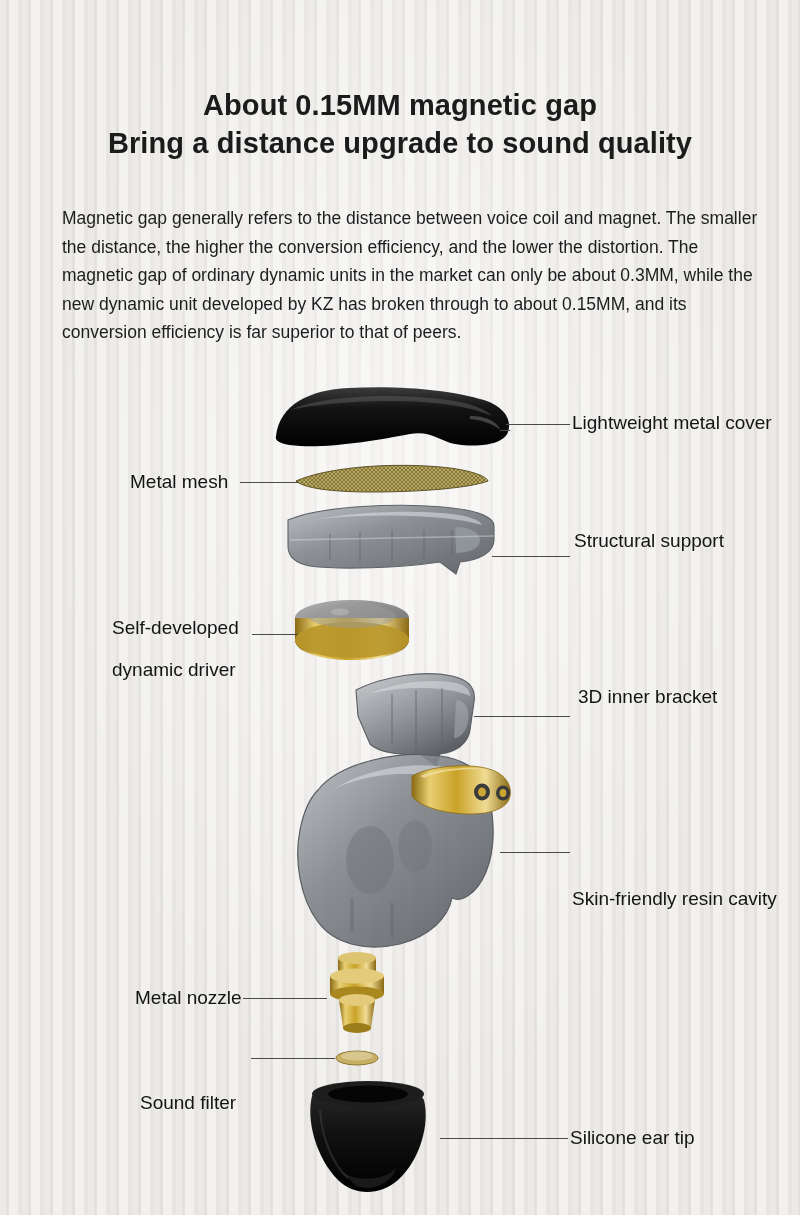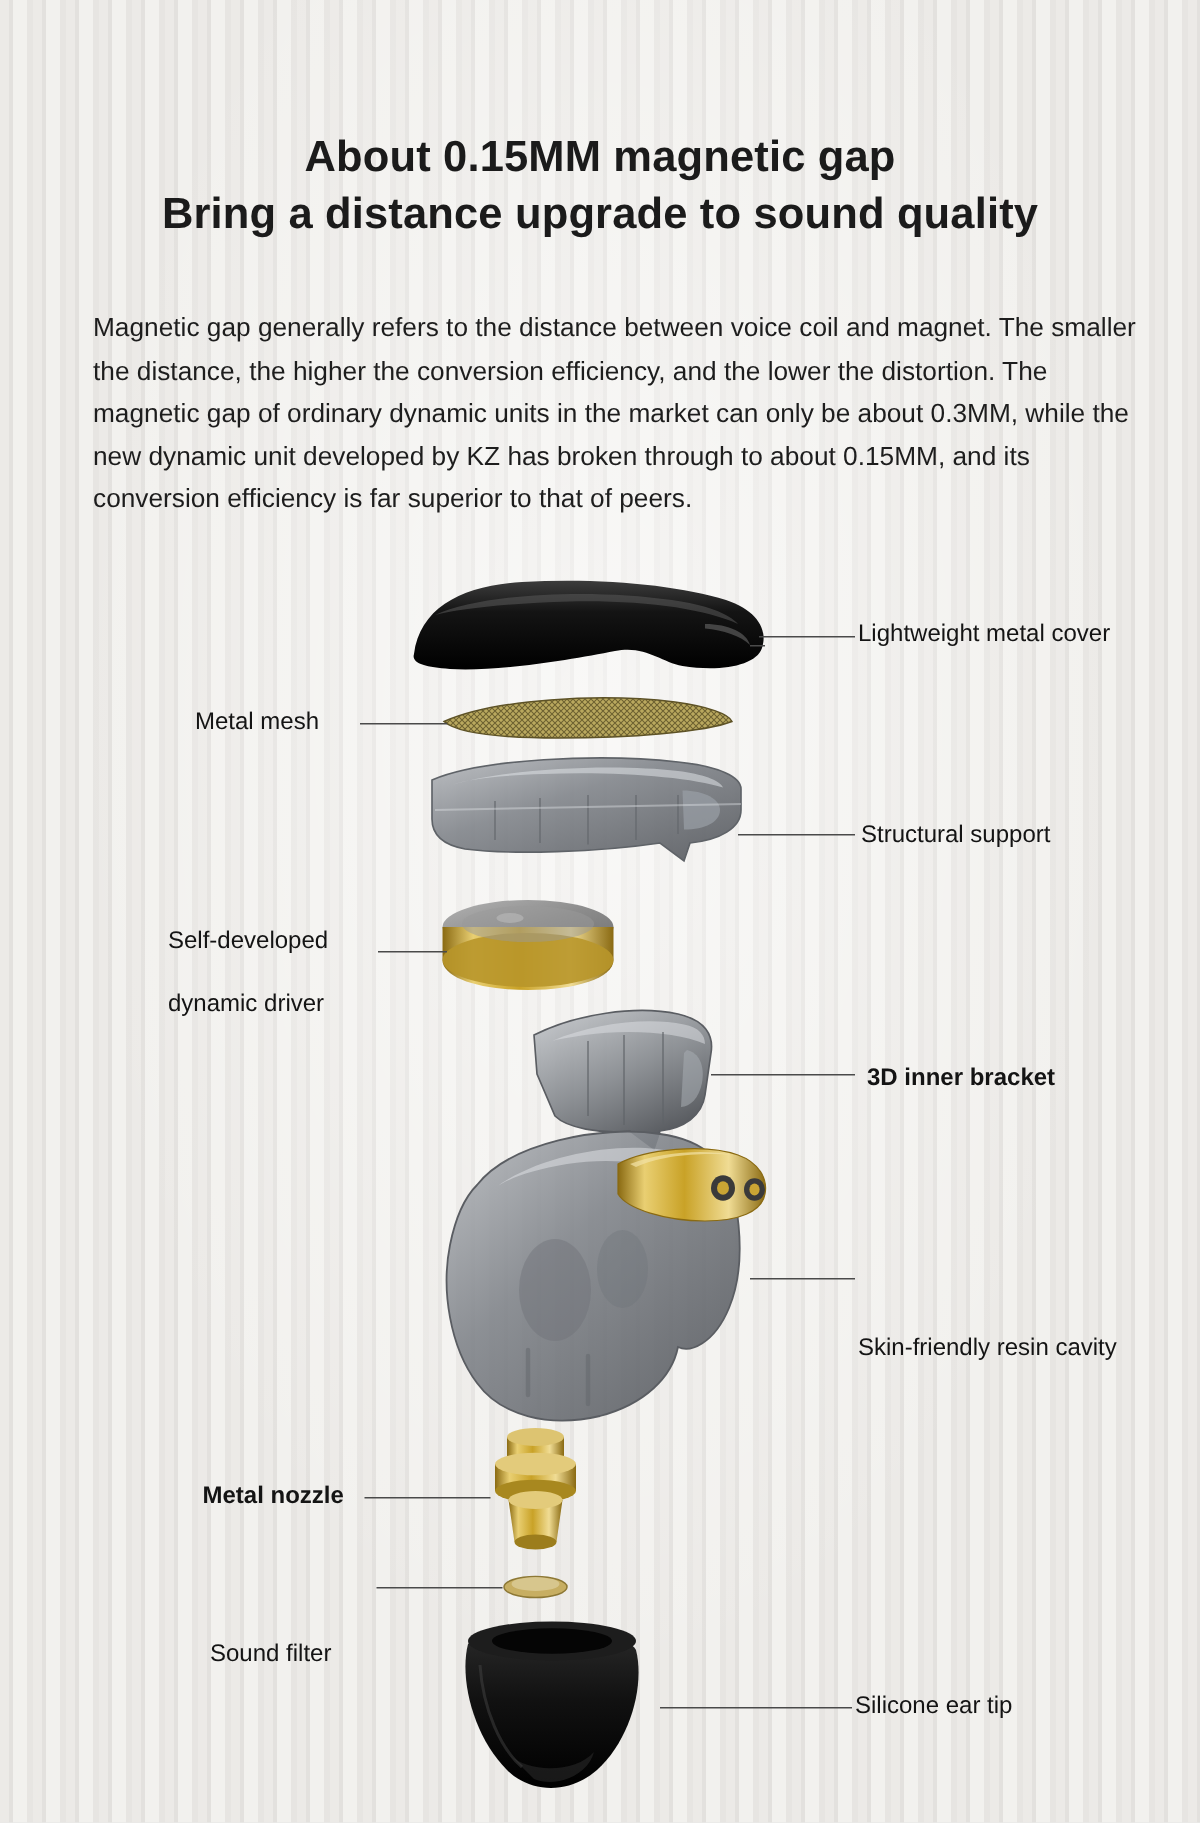--- a/index.html
+++ b/index.html
@@ -63,21 +63,21 @@
   .diagram {
     position: absolute;
     top: 0; left: 0;
     width: 800px;
     height: 1215px;
     z-index: 4;
   }
 
   .label {
     position: absolute;
-    font-size: 16px;
+    font-size: 19px;
     color: #141414;
     white-space: nowrap;
     line-height: 20px;
     z-index: 6;
   }
   .label.right { text-align: left; }
   .label.left  { text-align: right; }
 
   .leader {
     position: absolute;
@@ -232,22 +232,22 @@
   <div class="leader" style="left:492px; top:556px; width:78px;"></div>
   <div class="leader" style="left:252px; top:634px; width:46px;"></div>
   <div class="leader" style="left:474px; top:716px; width:96px;"></div>
   <div class="leader" style="left:500px; top:852px; width:70px;"></div>
   <div class="leader" style="left:243px; top:998px; width:84px;"></div>
   <div class="leader" style="left:251px; top:1058px; width:84px;"></div>
   <div class="leader" style="left:440px; top:1138px; width:128px;"></div>
 
   <div class="label right" style="left:572px; top:413px;">Lightweight metal cover</div>
   <div class="label left" style="left:130px; top:472px;">Metal mesh</div>
-  <div class="label right" style="left:574px; top:547px;text-align:right;">Structural support</div>
+  <div class="label right" style="left:574px; top:531px;text-align:right;">Structural support</div>
   <div class="label left" style="left:112px; top:618px;">Self-developed</div>
   <div class="label left" style="left:112px; top:660px;">dynamic driver</div>
-  <div class="label right" style="left:578px; top:709px;font-weight:bold;">3D inner bracket</div>
+  <div class="label right" style="left:578px; top:687px;">3D inner bracket</div>
   <div class="label right" style="left:572px; top:843px;margin-top:46px;">Skin-friendly resin cavity</div>
-  <div class="label left" style="left:135px; top:988px;font-weight:bold;">Metal nozzle</div>
+  <div class="label left" style="left:135px; top:988px;">Metal nozzle</div>
   <div class="label left" style="left:140px; top:1093px;">Sound filter</div>
   <div class="label right" style="left:570px; top:1128px;">Silicone ear tip</div>
 
 </div>
 
 </body></html>

